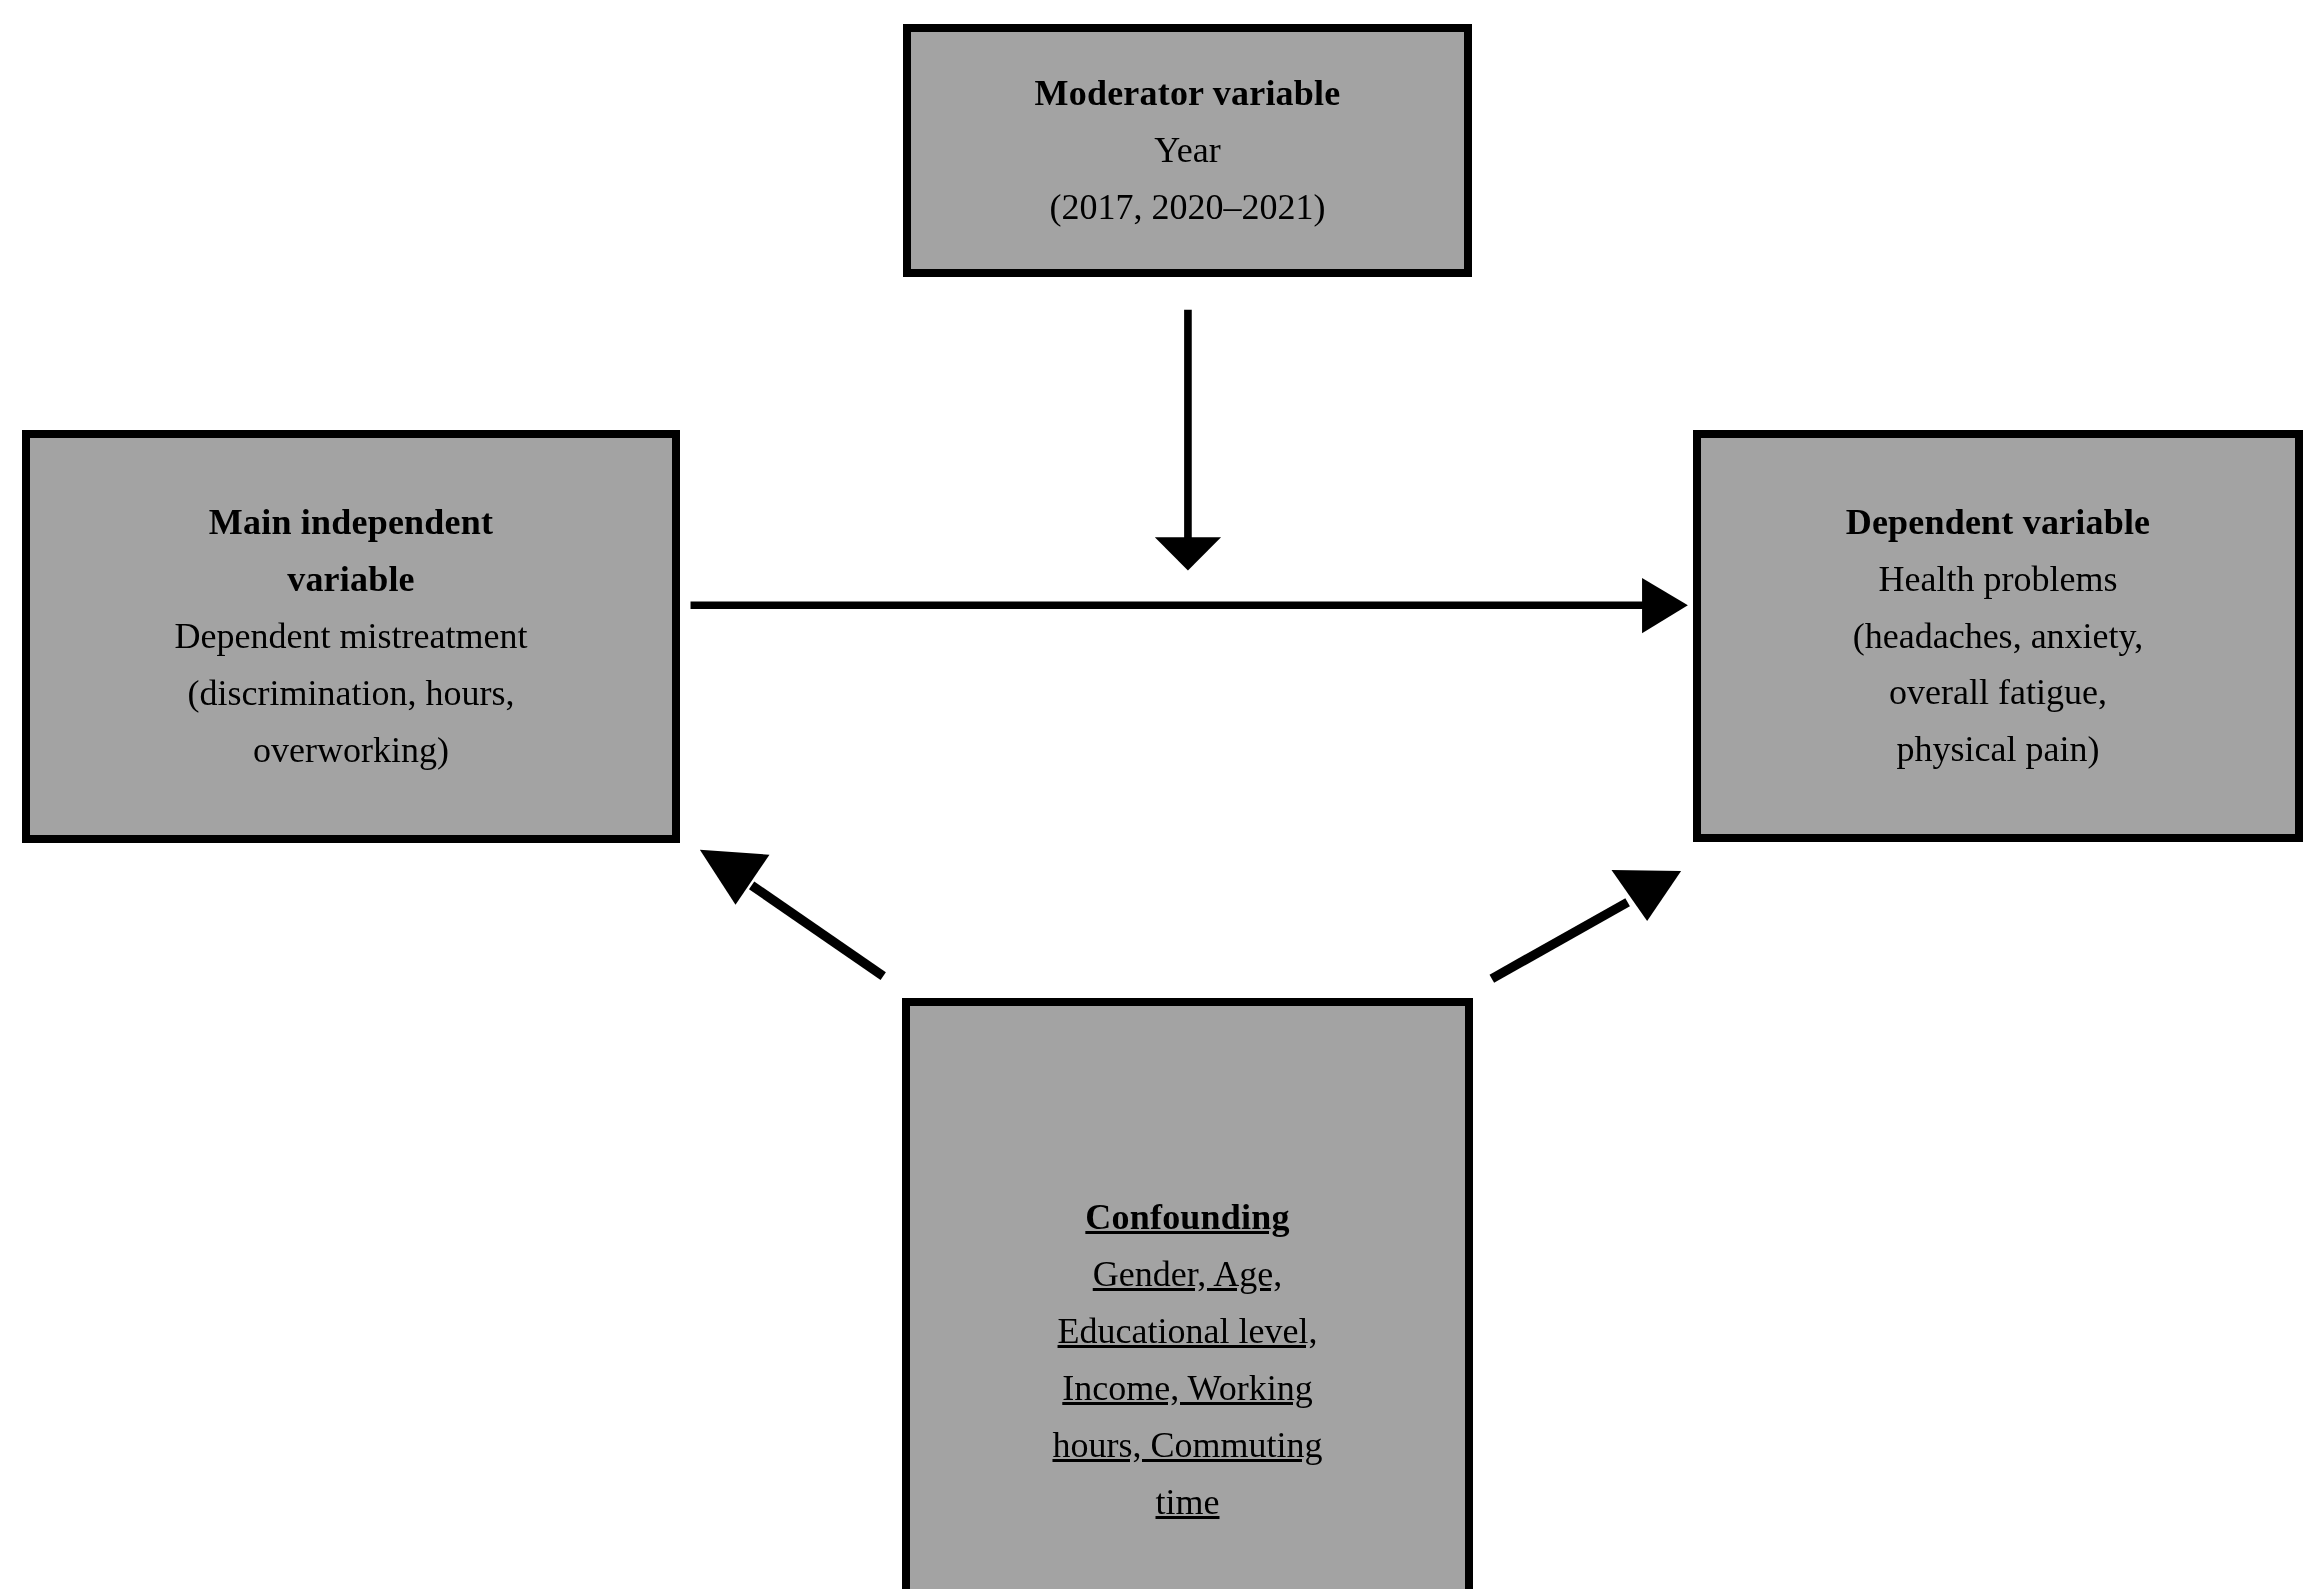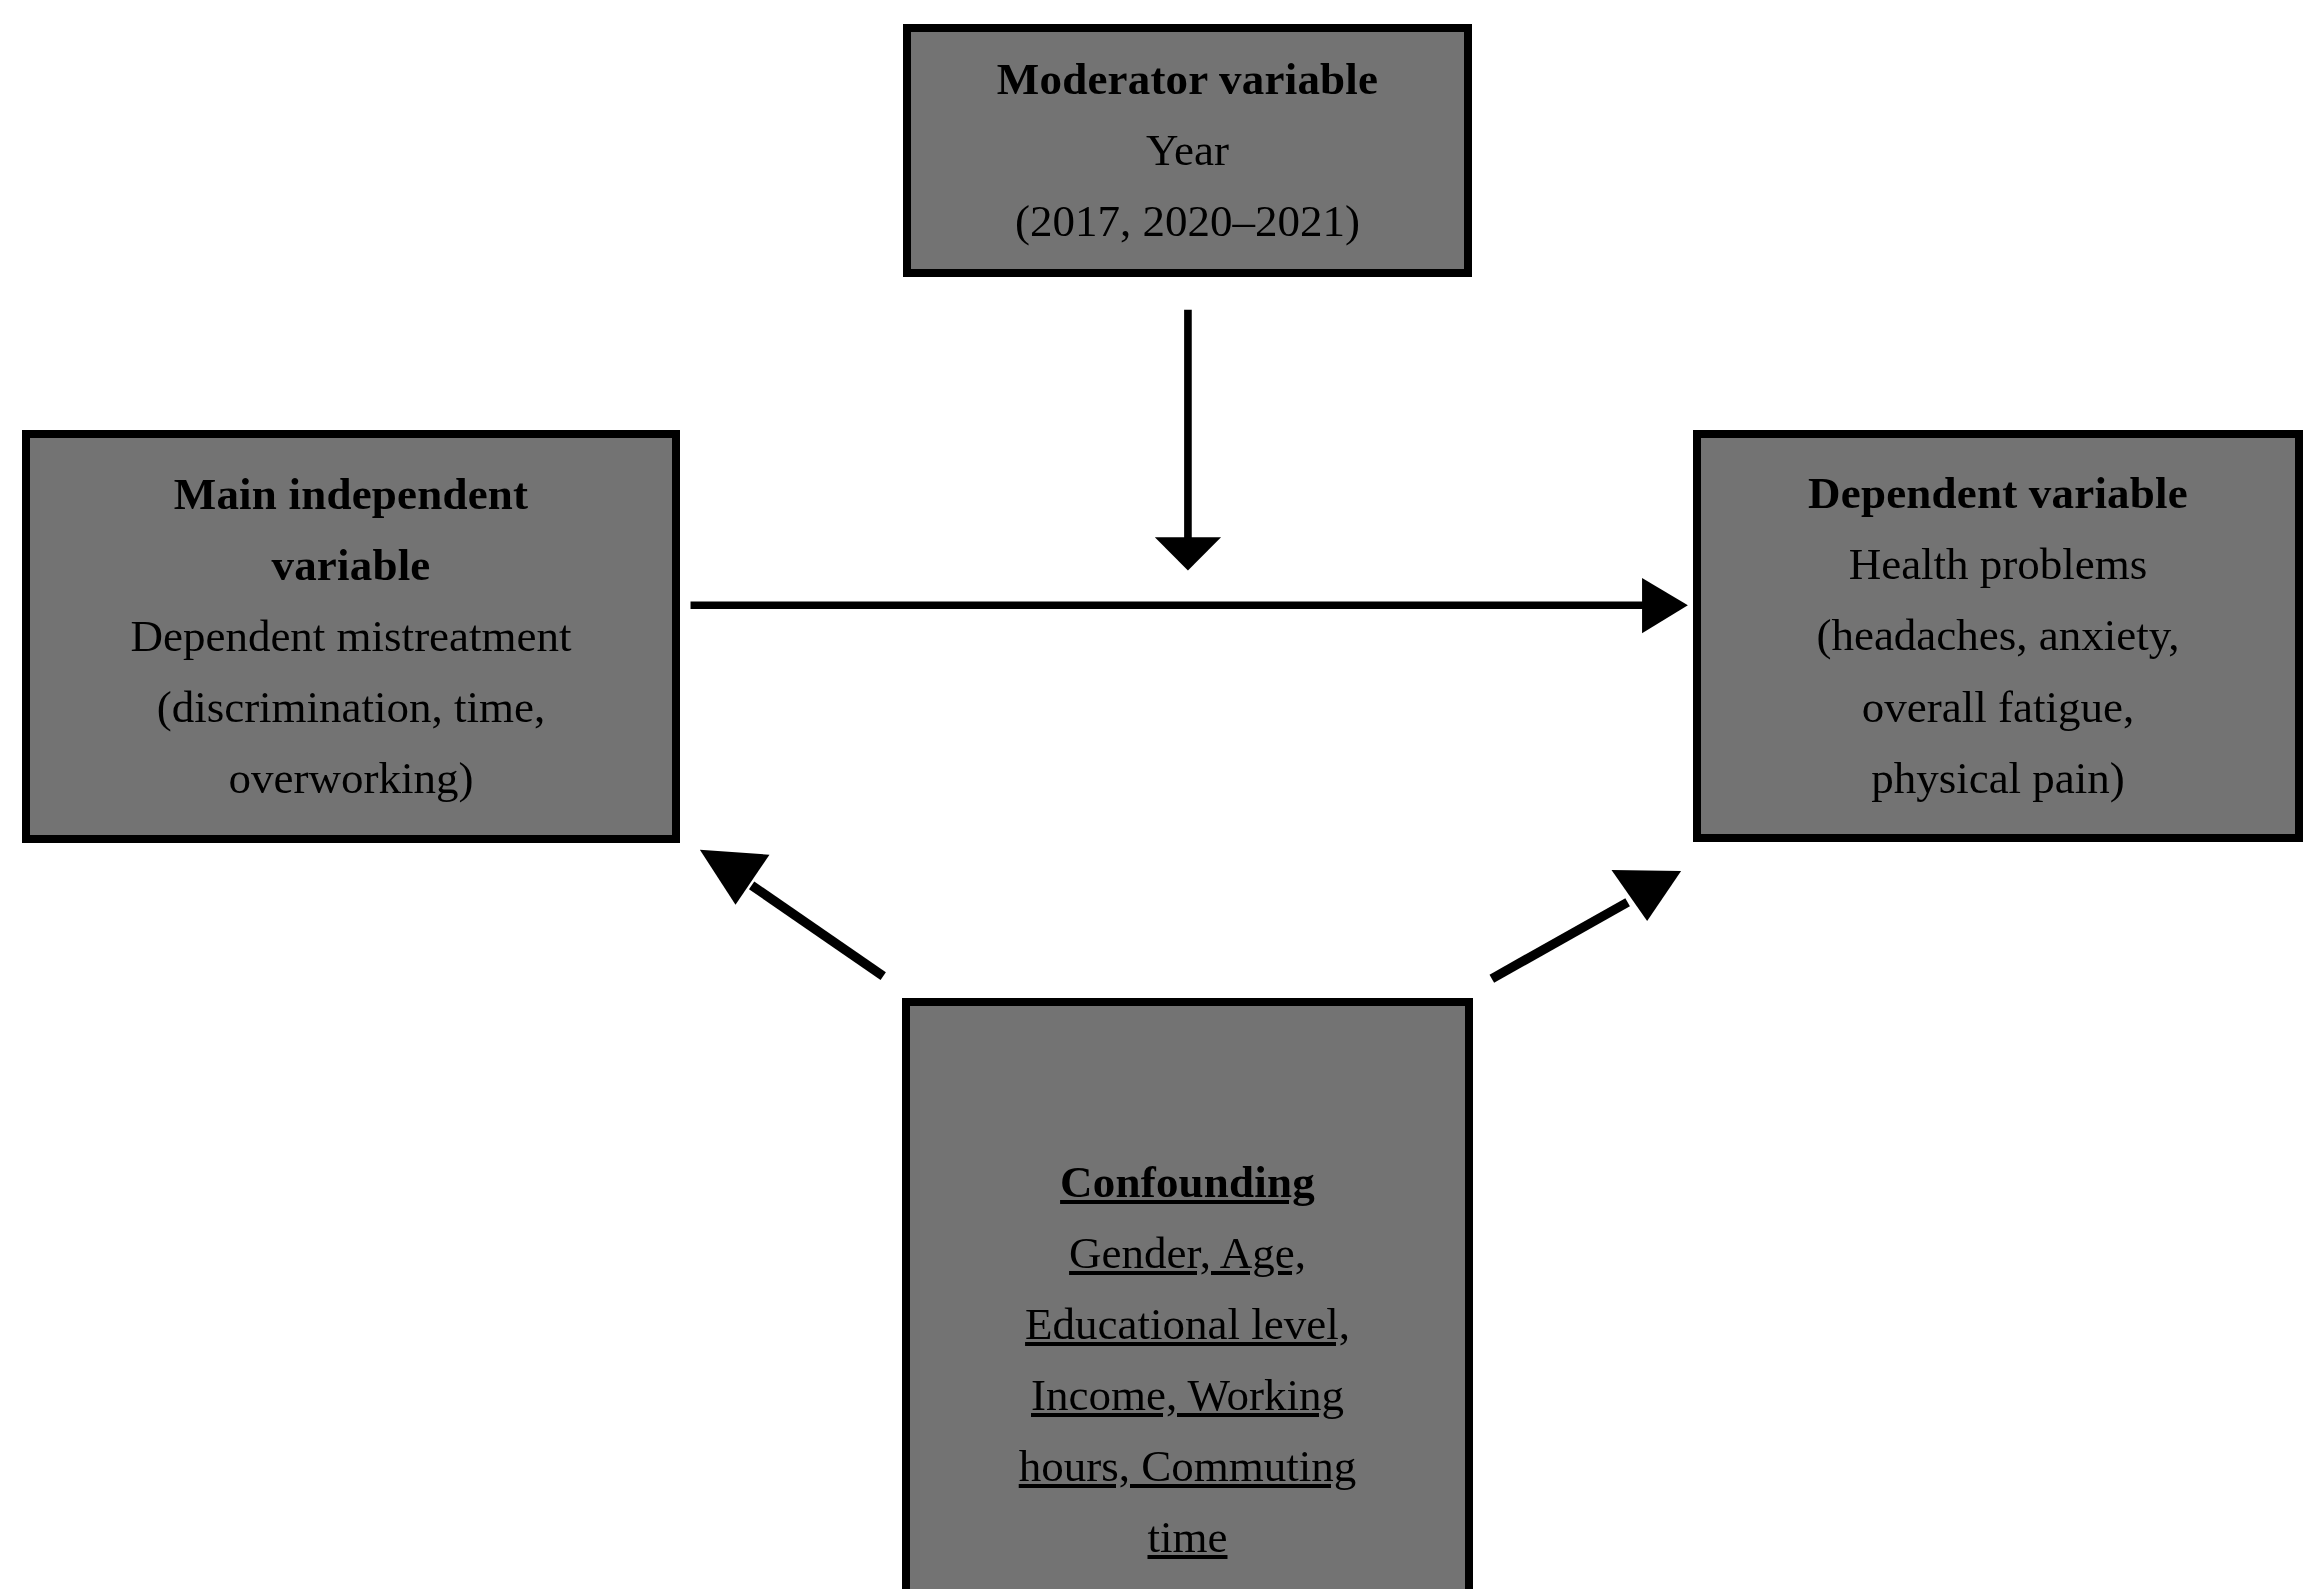--- a/index.html
+++ b/index.html
@@ -15,28 +15,28 @@
     position: relative;
     width: 2319px;
     height: 1589px;
     background: #ffffff;
     overflow: hidden;
   }
   .node {
     position: absolute;
     box-sizing: border-box;
     border: 8.5px solid #000000;
-    background: #737373;
+    background: #a3a3a3;
     display: flex;
     flex-direction: column;
     align-items: center;
     justify-content: center;
     text-align: center;
     line-height: 1.58;
-    font-size: 45px;
+    font-size: 36px;
   }
   .node .title {
     font-weight: bold;
     letter-spacing: 0.2px;
   }
   .node .body {
     font-weight: normal;
   }
   .node .line {
     display: block;
@@ -115,21 +115,21 @@
   <div class="node" id="node-moderator">
     <span class="title line">Moderator variable</span>
     <span class="body line">Year</span>
     <span class="body line">(2017, 2020–2021)</span>
   </div>
 
   <div class="node" id="node-independent">
     <span class="title line">Main independent</span>
     <span class="title line">variable</span>
     <span class="body line">Dependent mistreatment</span>
-    <span class="body line">(discrimination, time,</span>
+    <span class="body line">(discrimination, hours,</span>
     <span class="body line">overworking)</span>
   </div>
 
   <div class="node" id="node-dependent">
     <span class="title line">Dependent variable</span>
     <span class="body line">Health problems</span>
     <span class="body line">(headaches, anxiety,</span>
     <span class="body line">overall fatigue,</span>
     <span class="body line">physical pain)</span>
   </div>

